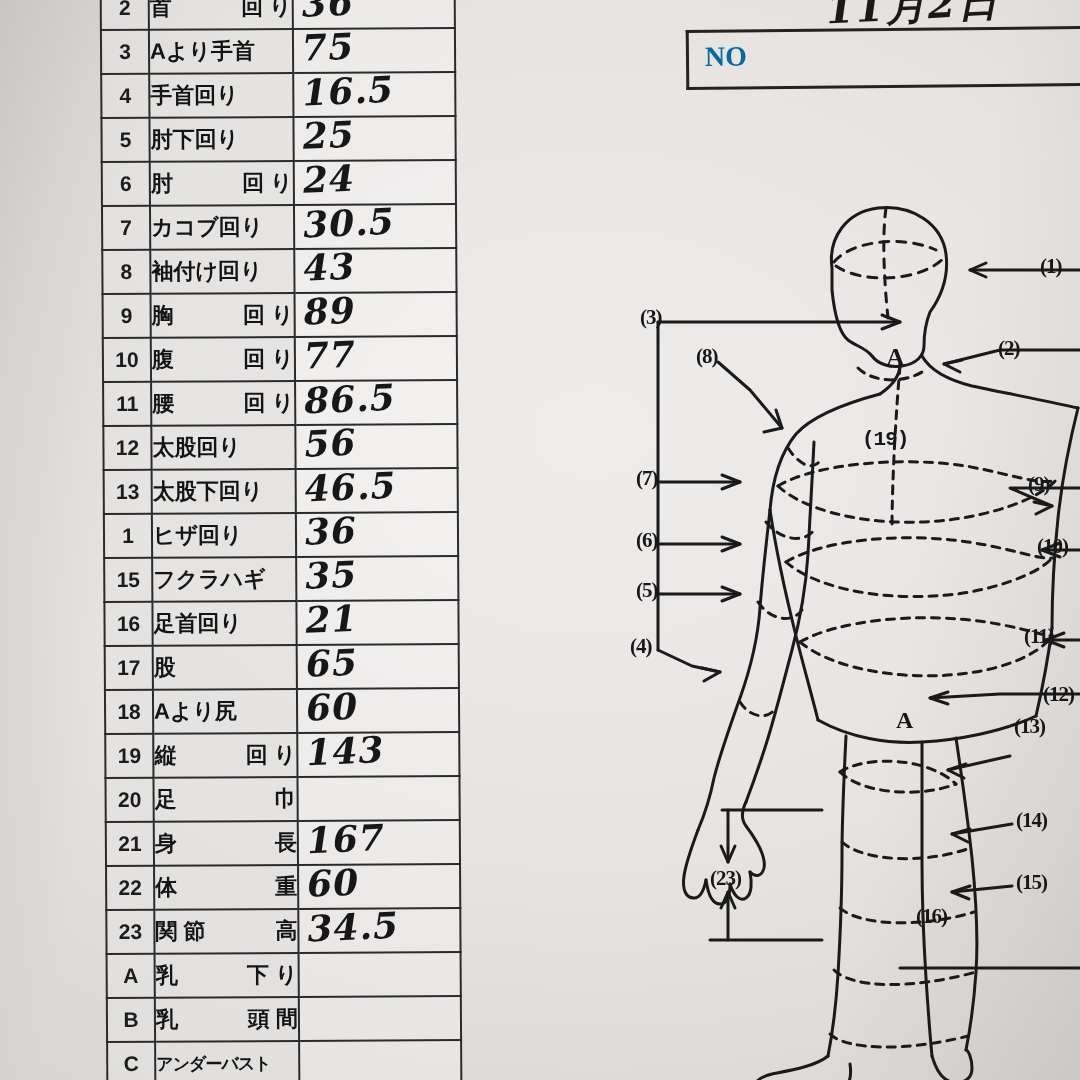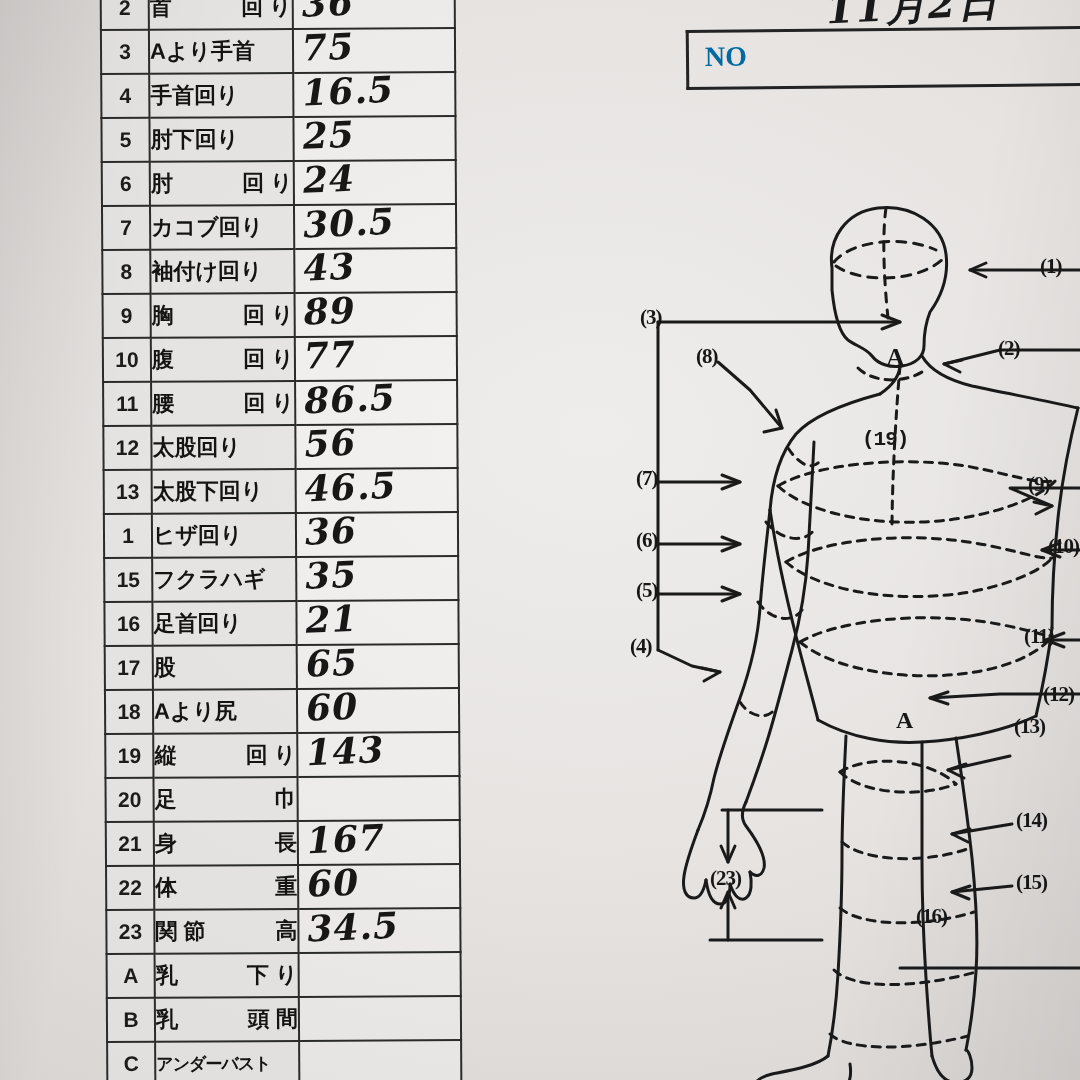--- a/index.html
+++ b/index.html
@@ -566,21 +566,21 @@
 
   <span class="lbl" style="left:440px;top:104px;">(1)</span>
   <span class="lbl" style="left:398px;top:186px;">(2)</span>
   <span class="lbl" style="left:40px;top:155px;">(3)</span>
   <span class="lbl" style="left:30px;top:484px;">(4)</span>
   <span class="lbl" style="left:36px;top:428px;">(5)</span>
   <span class="lbl" style="left:36px;top:378px;">(6)</span>
   <span class="lbl" style="left:36px;top:316px;">(7)</span>
   <span class="lbl" style="left:96px;top:194px;">(8)</span>
   <span class="lbl" style="left:428px;top:322px;">(9)</span>
-  <span class="lbl" style="left:448px;top:384px;">(10)</span>
+  <span class="lbl" style="left:437px;top:384px;">(10)</span>
   <span class="lbl" style="left:424px;top:474px;text-align:center;">(11)</span>
   <span class="lbl" style="left:416px;top:532px;margin-left:27px;">(12)</span>
   <span class="lbl" style="left:414px;top:564px;text-align:center;">(13)</span>
   <span class="lbl" style="left:416px;top:658px;">(14)</span>
   <span class="lbl" style="left:416px;top:720px;">(15)</span>
   <span class="lbl" style="left:316px;top:754px;">(16)</span>
   <span class="lbl" style="left:262px;top:278px;font-family:Liberation Mono, monospace;">(19)</span>
   <span class="lbl" style="left:110px;top:716px;">(23)</span>
 </div>
 

